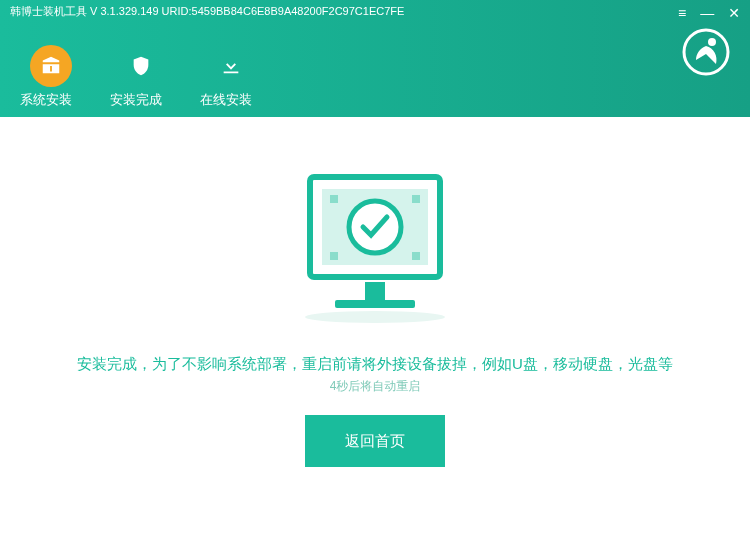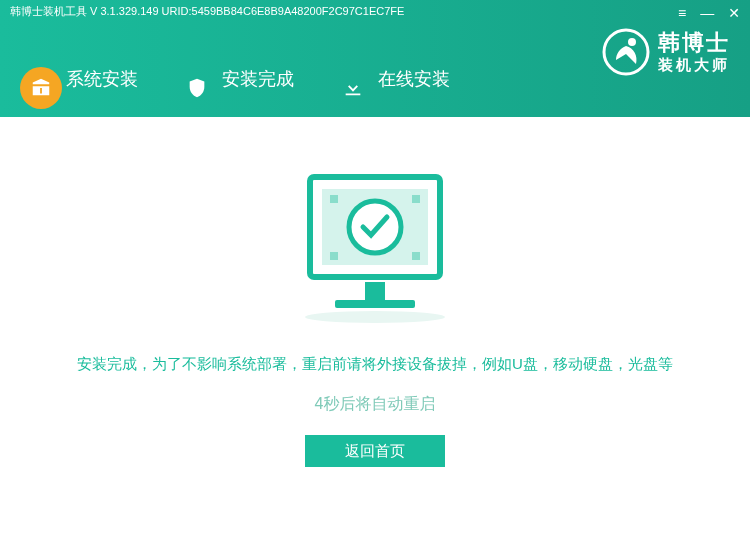--- a/index.html
+++ b/index.html
@@ -2,35 +2,35 @@
 <html><head>
 <meta charset="utf-8">
 <style>
 body{margin:0;font-family:"Microsoft YaHei",sans-serif;background:#fff}
 .app{width:750px;height:548px;position:relative;background:#fff;overflow:hidden}
 .header{height:117px;background:linear-gradient(to right,#1abc9c,#16a085);position:relative}
 .titlebar{position:absolute;top:4px;left:10px;color:#fff;font-size:11px}
 .wincontrols{position:absolute;top:6px;right:10px;display:flex;gap:14px}
 .wincontrols span{color:#fff;font-size:14px;cursor:pointer;line-height:1}
 .navrow{position:absolute;bottom:8px;left:20px;display:flex;gap:38px}
-.navitem{display:flex;flex-direction:row;align-items:flex-start;color:#fff;font-size:18px;gap:4px;cursor:pointer}
+.navitem{display:flex;flex-direction:column;align-items:flex-end;color:#fff;font-size:13px;gap:4px;cursor:pointer}
 .navicon{width:42px;height:42px;border-radius:50%;display:flex;align-items:center;justify-content:center}
 .navicon.active{background:#f5a623}
 .navicon svg{width:22px;height:22px;fill:#fff}
 .brand{position:absolute;right:20px;top:28px;display:flex;align-items:center;gap:8px;color:#fff}
 .brandlogo{width:48px;height:48px}
 .brandtext{display:flex;flex-direction:column;line-height:1.2}
 .bt1{font-size:22px;font-weight:bold;letter-spacing:2px}
 .bt2{font-size:15px;font-weight:bold;letter-spacing:3px}
 .content{position:relative;height:448px;text-align:center}
 .monitor{margin:50px auto 0;width:190px}
 .msg1{color:#1abc9c;font-size:15px;margin-top:24px}
-.msg2{color:#7fcab8;font-size:16px;margin-top:20px}
+.msg2{color:#7fcab8;font-size:12px;margin-top:4px}
 .btnrow{margin-top:20px;display:flex;justify-content:center;gap:40px}
-.btn{width:140px;height:32px;border:none;color:#fff;font-size:15px;cursor:pointer;background:#1abc9c;font-family:Liberation Serif, serif}
+.btn{width:140px;height:52px;border:none;color:#fff;font-size:15px;cursor:pointer;background:#1abc9c;font-family:Liberation Serif, serif}
 .highlight{position:absolute;border:2px solid red;width:156px;height:50px;left:404px;top:447px;pointer-events:none}
 </style>
 </head>
 <body>
 
 <div class="app">
   <div class="header">
     <div class="titlebar">韩博士装机工具 V 3.1.329.149 URID:5459BB84C6E8B9A48200F2C97C1EC7FE</div>
     <div class="wincontrols">
       <span>≡</span>
@@ -62,24 +62,20 @@
           </div>
         <span>在线安装</span>
       </div>
     </div>
     <div class="brand">
       <svg class="brandlogo" viewBox="0 0 48 48">
         <circle cx="24" cy="24" r="22" fill="none" stroke="#fff" stroke-width="3"></circle>
         <circle cx="30" cy="14" r="4" fill="#fff"></circle>
         <path d="M24 18c-6 2-10 8-10 14l10-6 10 10c2-8-2-16-10-18z" fill="#fff"></path>
       </svg>
-      <div class="brandtext">
-        <span class="bt1">韩博士</span>
-        <span class="bt2">装机大师</span>
-      </div>
     </div>
   </div>
 
   <div class="content">
     <svg class="monitor" viewBox="0 0 190 160">
       <rect x="30" y="10" width="130" height="100" rx="4" fill="none" stroke="#1abc9c" stroke-width="6"></rect>
       <rect x="42" y="22" width="106" height="76" fill="#d5f3ec"></rect>
       <circle cx="95" cy="60" r="26" fill="#fff" stroke="#1abc9c" stroke-width="5"></circle>
       <path d="M83 60l8 8 16-18" fill="none" stroke="#1abc9c" stroke-width="5" stroke-linecap="round"></path>
       <rect x="50" y="28" width="8" height="8" fill="#1abc9c" opacity="0.4"></rect>

